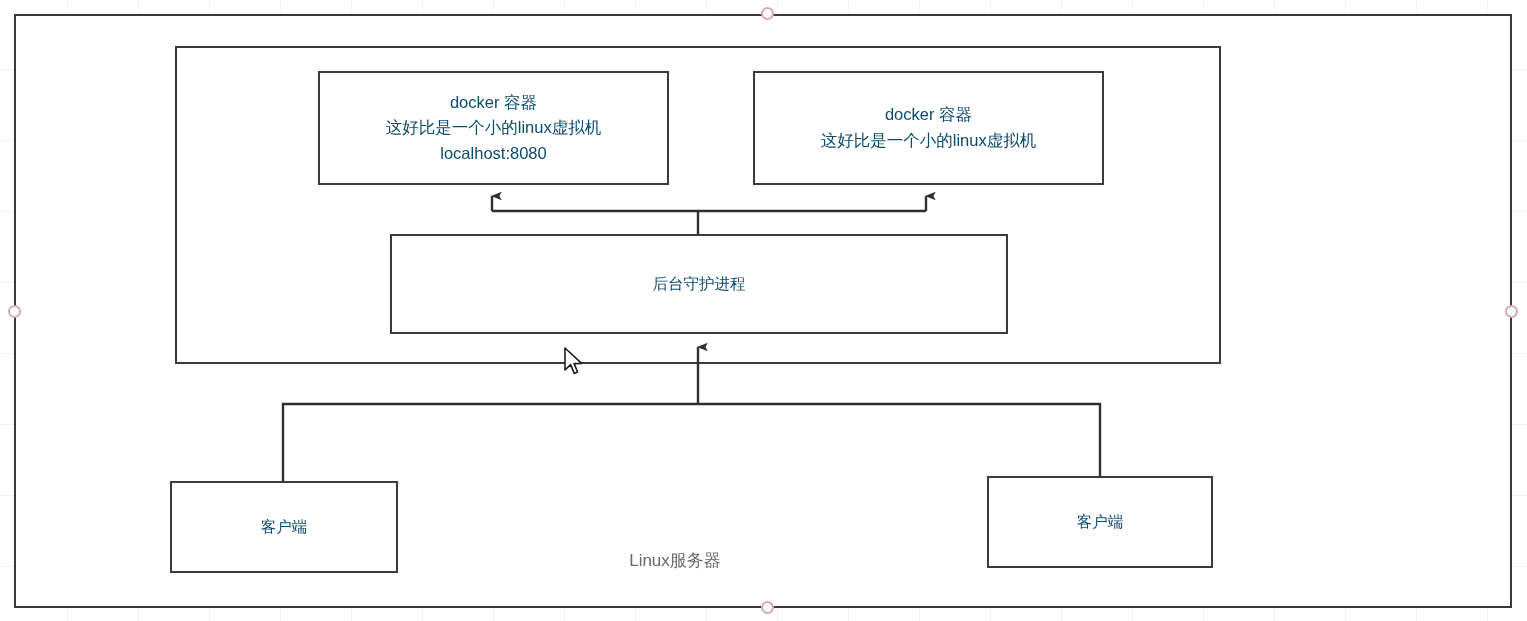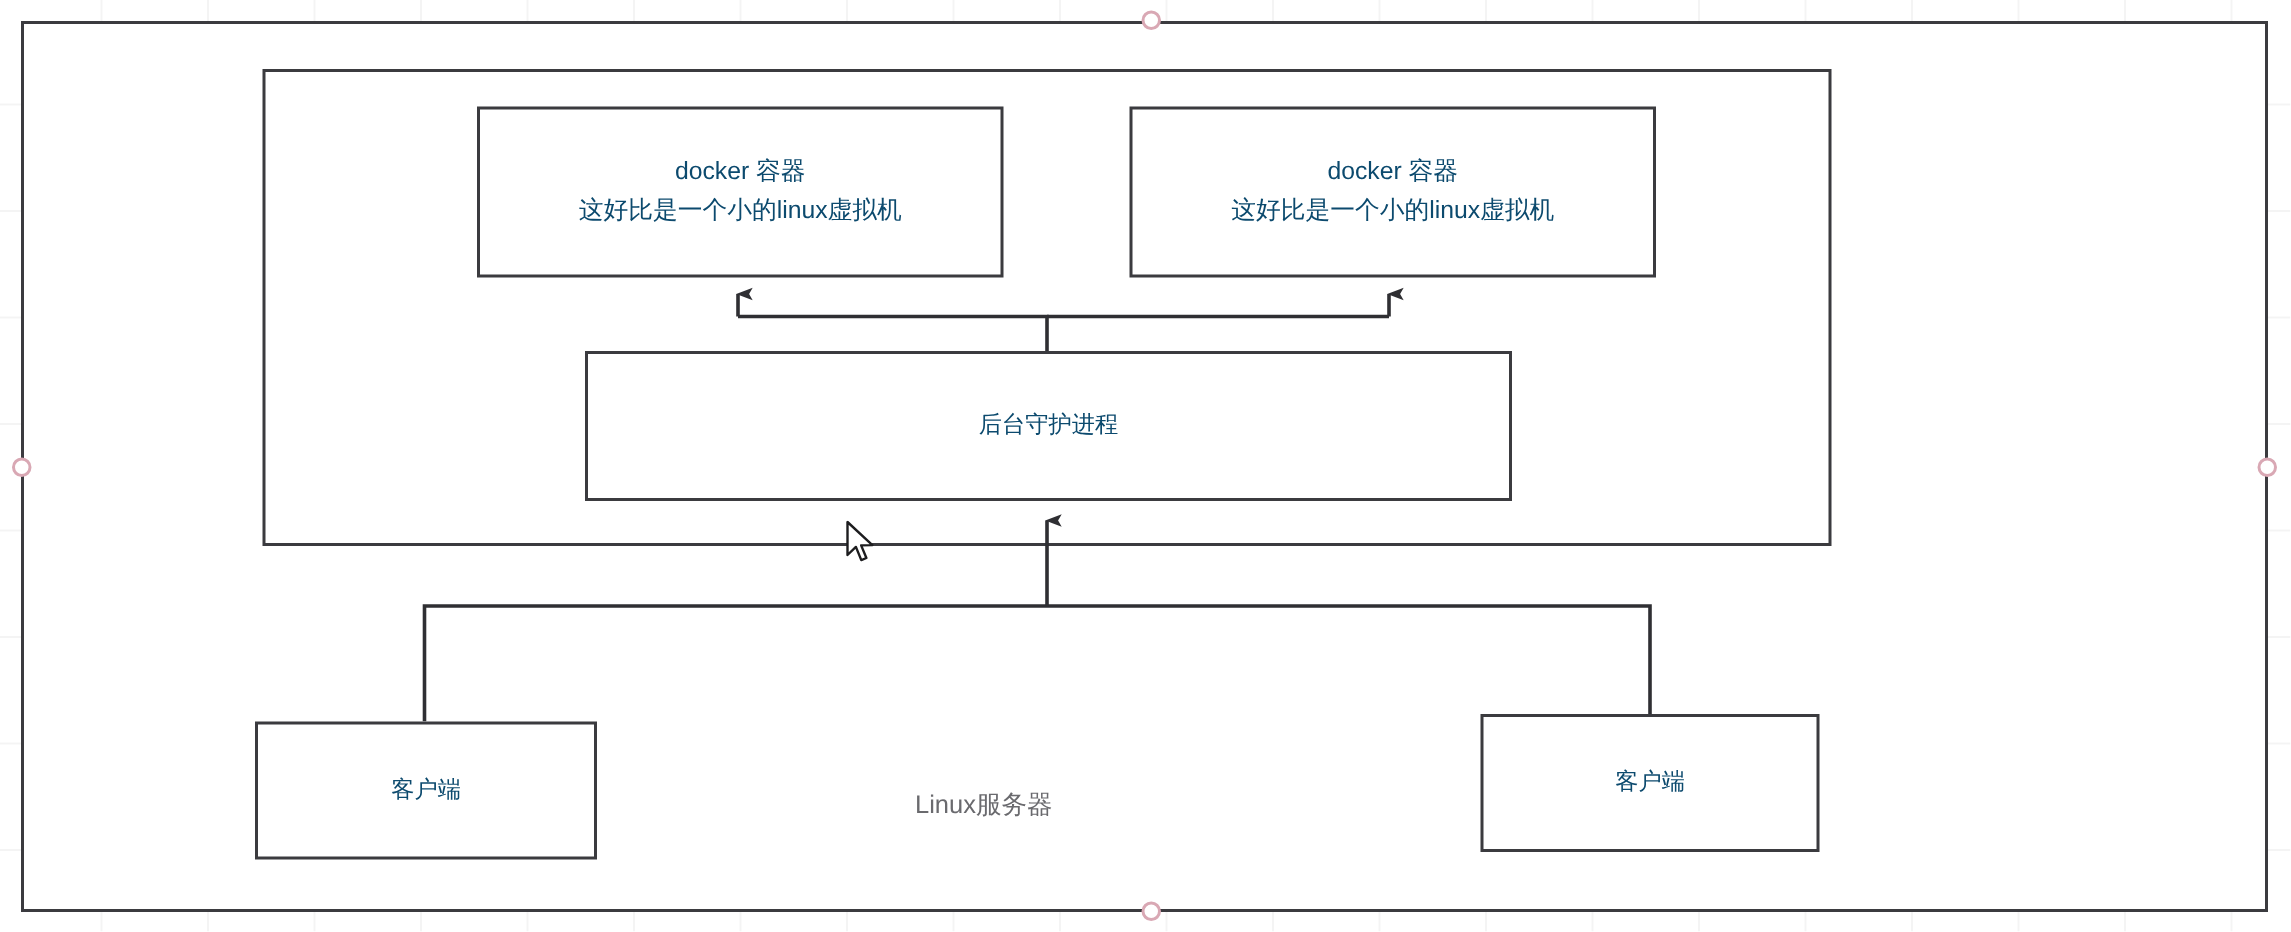--- a/index.html
+++ b/index.html
@@ -46,22 +46,22 @@
   .box .inner{padding:0 6px;}
   .box .ln{display:block;white-space:nowrap;}
 
   #container-web{left:318px;top:71px;width:351px;height:114px;font-size:16.5px;}
   #container-db {left:753px;top:71px;width:351px;height:114px;font-size:16.5px;}
   #daemon-box   {left:390px;top:234px;width:618px;height:100px;font-size:15.5px;font-family:Liberation Serif, serif;}
   #client-left  {left:170px;top:481px;width:228px;height:92px;font-size:15.5px;}
   #client-right {left:987px;top:476px;width:226px;height:92px;font-size:15.5px;}
 
   #server-label{
-    position:absolute;left:610px;top:525px;width:130px;
-    text-align:left;color:#6a6a6e;font-size:17px;white-space:nowrap;
+    position:absolute;left:610px;top:549px;width:130px;
+    text-align:center;color:#6a6a6e;font-size:17px;white-space:nowrap;
   }
 
   svg.edges{position:absolute;left:0;top:0;width:1527px;height:621px;pointer-events:none;}
 
   .handle{
     position:absolute;width:13px;height:13px;border-radius:50%;
     border:2px solid #d9a8b4;background:#ffffff;box-sizing:border-box;
   }
   #handle-top   {left:761px;top:7px;}
   #handle-bottom{left:761px;top:601px;}
@@ -96,20 +96,21 @@
   <g>
     <path d="M283,481 L283,404 L1100,404 L1100,476" stroke="#2f2f33" stroke-width="2.4" fill="none"></path>
     <path d="M698,404 L698,347" stroke="#2f2f33" stroke-width="2.4" fill="none" marker-end="url(#arrowUp)"></path>
   </g>
 </svg>
 
 <div id="container-web" class="box">
   <span class="inner">
     <span class="ln">docker 容器</span>
     <span class="ln">这好比是一个小的linux虚拟机</span>
+    <span class="ln">localhost:8080</span>
   </span>
 </div>
 
 <div id="container-db" class="box">
   <span class="inner">
     <span class="ln">docker 容器</span>
     <span class="ln">这好比是一个小的linux虚拟机</span>
   </span>
 </div>
 

